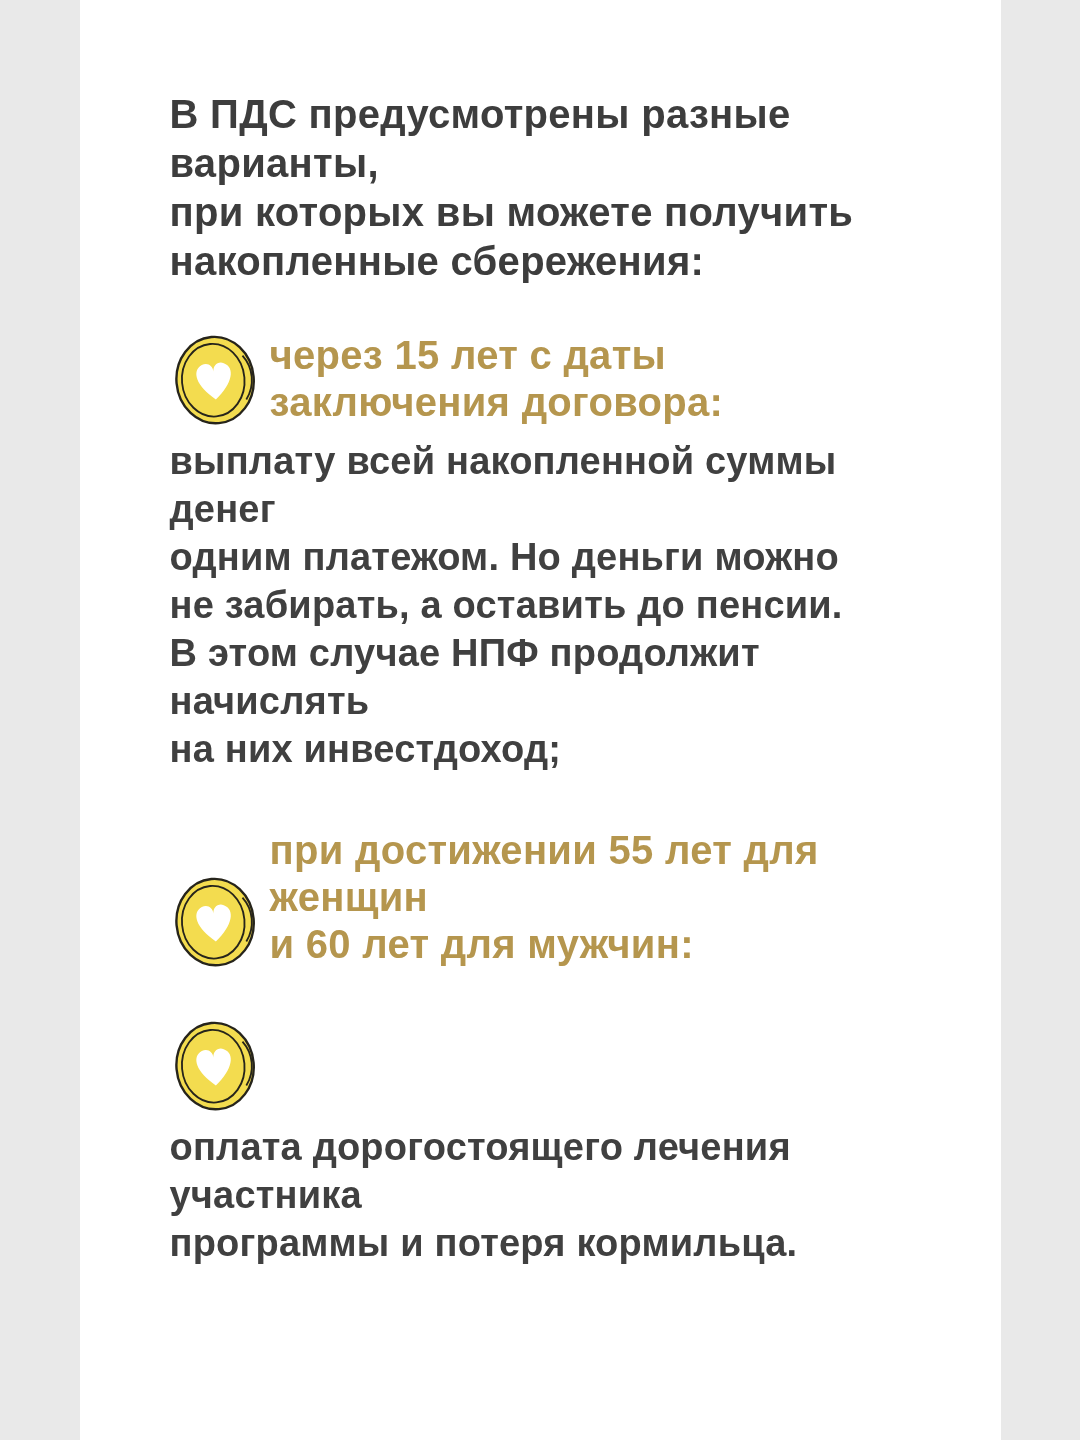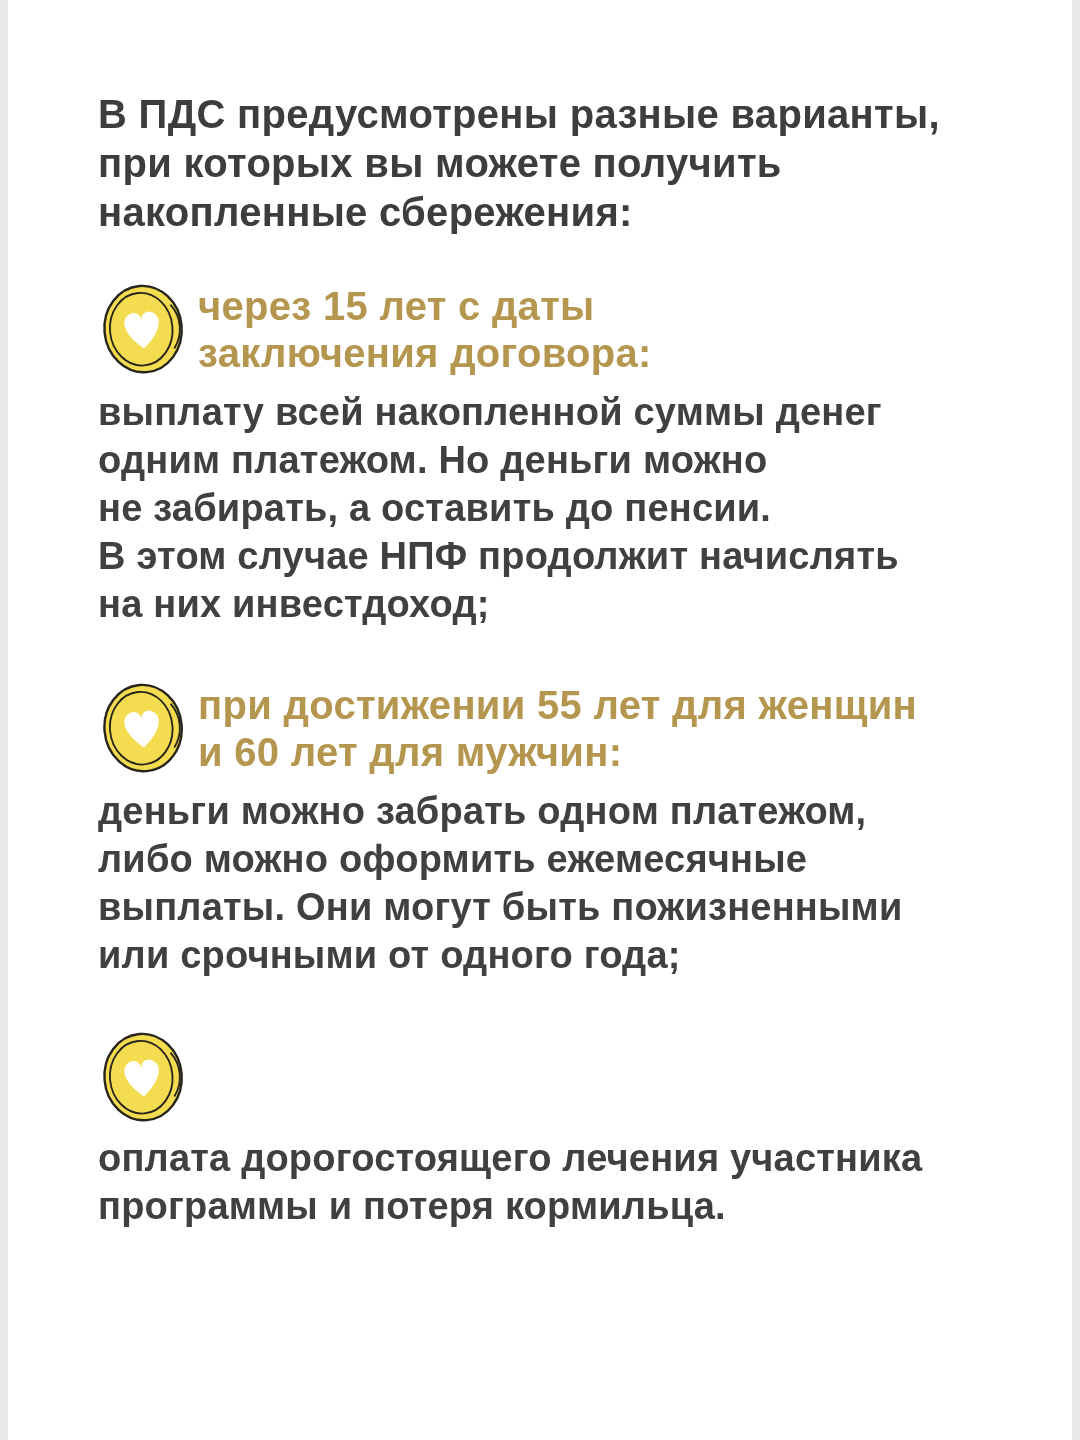--- a/index.html
+++ b/index.html
@@ -8,41 +8,41 @@
     --body-text: #404040;
     --accent-gold: #b5964e;
     --coin-fill: #f3dc4f;
     --coin-outline: #26241b;
     --heart-fill: #ffffff;
   }
   * { margin: 0; padding: 0; box-sizing: border-box; }
   html, body { background: #e9e9e9; }
   body { font-family: "Liberation Sans", "DejaVu Sans", sans-serif; }
   .page {
-    width: 1064px;
+    width: 921px;
     height: 1440px;
     background: var(--background);
     margin: 0 auto;
     padding: 90px 50px 0 90px;
     overflow: hidden;
   }
   .page-title {
     font-size: 40px;
     line-height: 49px;
     font-weight: 700;
     letter-spacing: 0.3px;
     color: var(--heading-text);
     white-space: pre-line;
   }
   .section { margin-top: 52px; }
   .section.first { margin-top: 46px; }
   .section.second { margin-top: 54px; }
   .section-head {
     display: flex;
-    align-items: flex-start;
+    align-items: flex-end;
   }
   .coin-icon {
     flex: 0 0 auto;
     width: 92px;
     height: 92px;
     margin-right: 8px;
     display: inline-block;
   }
   .coin-icon svg { width: 92px; height: 92px; display: block; }
   .coin-body { fill: var(--coin-fill); stroke: var(--coin-outline); stroke-width: 2.6; }
@@ -105,24 +105,20 @@
             <ellipse class="coin-body" cx="49" cy="50" rx="42" ry="47"></ellipse>
             <path class="coin-line" d="M81 26 A40 40 0 0 1 81 74"></path>
             <ellipse class="coin-line" cx="47" cy="50" rx="34" ry="39.5"></ellipse>
             <path class="coin-heart" d="M48 71 C28 55 24 38 36 32.5 C42.5 29.5 48 34.5 48 40.5 C48 34.5 53.5 29.5 60 32.5 C72 38 68 55 48 71 Z"></path>
           </g>
         </svg>
       </span>
       <div class="section-title">при достижении 55 лет для женщин
 и 60 лет для мужчин:</div>
     </div>
-    <div class="section-body">деньги можно забрать одном платежом,
-либо можно оформить ежемесячные
-выплаты. Они могут быть пожизненными
-или срочными от одного года;</div>
   </div>
 
   <div class="section">
     <div class="section-head">
       <span class="coin-icon">
         <svg viewBox="0 0 100 100" aria-hidden="true">
           <g transform="rotate(-5 50 50)">
             <ellipse class="coin-body" cx="49" cy="50" rx="42" ry="47"></ellipse>
             <path class="coin-line" d="M81 26 A40 40 0 0 1 81 74"></path>
             <ellipse class="coin-line" cx="47" cy="50" rx="34" ry="39.5"></ellipse>

